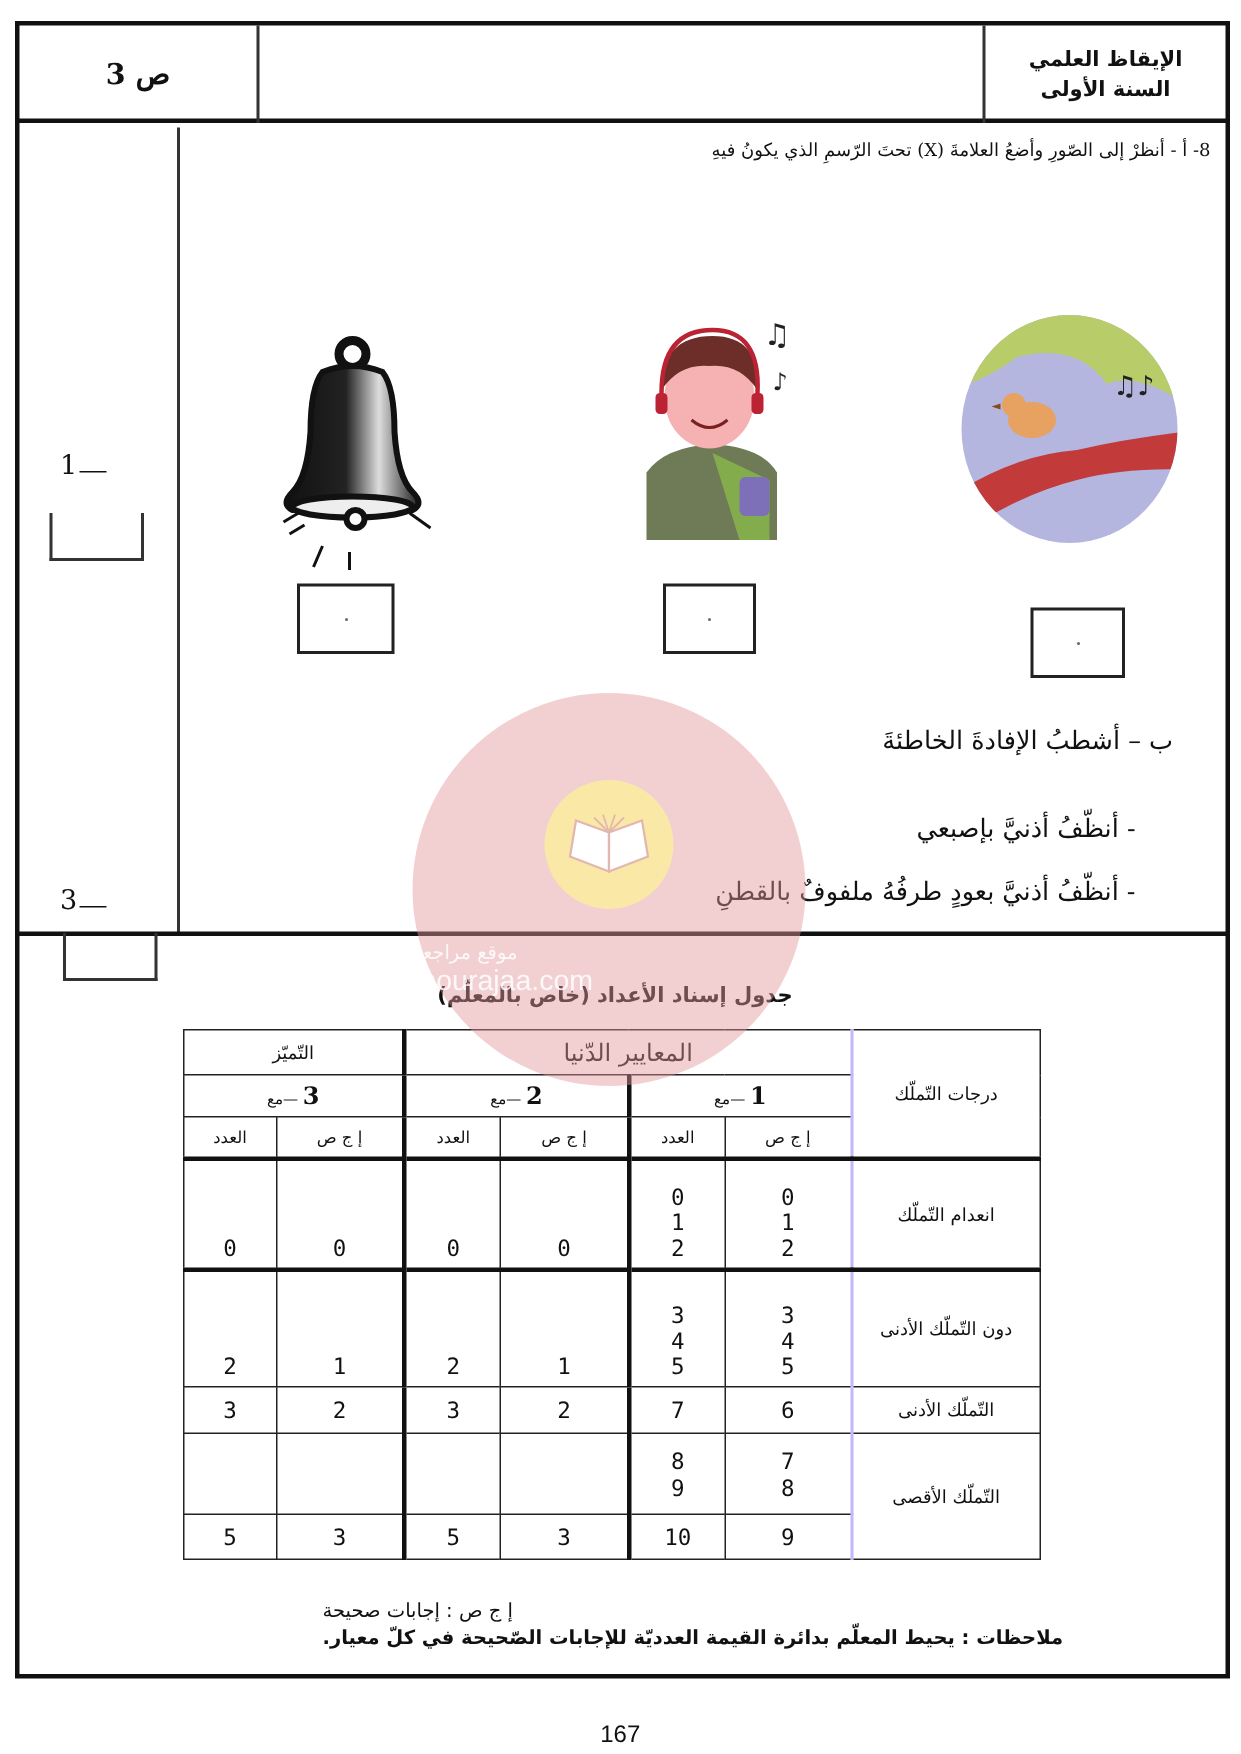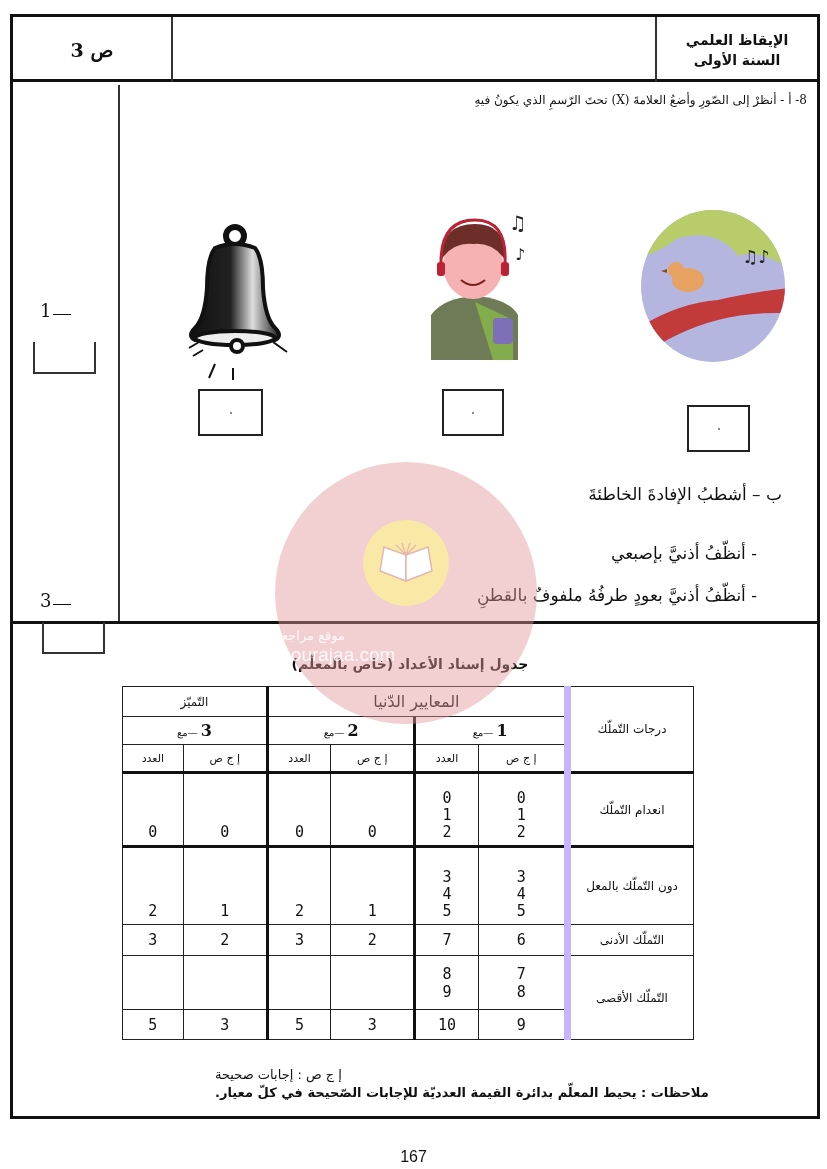--- a/index.html
+++ b/index.html
@@ -44,21 +44,21 @@
   .wm-text .en { font-size: 19px; display: block; line-height: 22px; font-family: "Liberation Sans", sans-serif; }
 
   
   .tbl-title { left: 200px; top: 656px; width: 420px; text-align: center; direction: rtl; font-size: 14px; font-weight: bold; }
 
   
   table.grade { position: absolute; left: 122px; top: 686px; width: 572px; border-collapse: collapse; direction: rtl; font-size: 14px; }
   table.grade td, table.grade th { border: 1px solid #222; text-align: center; font-weight: normal; }
   table.grade .thick-l { border-left: 3px solid #111; }
   table.grade .thick-b { border-bottom: 3px solid #111; }
-  table.grade .level { width: 126px; font-size: 12px; line-height: 22px; border-left: 7px solid #c4b5fd; margin-top: 24px; }
+  table.grade .level { width: 126px; font-size: 12px; line-height: 22px; border-left: 2px solid #c4b5fd; margin-top: 24px; }
   table.grade .hdr-small { font-size: 11px; height: 28px; }
   table.grade .num { font-family: "DejaVu Sans Mono", monospace; font-size: 15px; }
   table.grade .stack { line-height: 17px; vertical-align: bottom; padding-bottom: 4px; }
   table.grade .btm { vertical-align: bottom; padding-bottom: 4px; }
   table.grade .crit { font-family: "DejaVu Serif", serif; font-size: 16px; font-weight: bold; }
   table.grade .crit small { font-size: 10px; font-weight: normal; }
 
   .notes { right: 12px; top: 1066px; width: 600px; direction: rtl; text-align: left; font-size: 13px; line-height: 18px; }
   .notes .l1 { padding-right: 260px; }
   .page-num { left: 0; top: 1148px; width: 827px; text-align: center; font-size: 16px; font-family: "Liberation Sans", sans-serif; }
@@ -204,21 +204,21 @@
           <div>1</div>
           <div>2</div>
         </td>
     <td class="num btm">0</td>
     <td class="num btm thick-l">0</td>
     <td class="num btm">0</td>
     <td class="num btm">0</td>
   </tr>
 
   <tr style="height:78px;">
-    <td class="level">دون التّملّك بالمعل</td>
+    <td class="level">دون التّملّك الأدنى</td>
     <td class="num stack">
           <div>3</div>
           <div>4</div>
           <div>5</div>
         </td>
     <td class="num stack thick-l">
           <div>3</div>
           <div>4</div>
           <div>5</div>
         </td>

